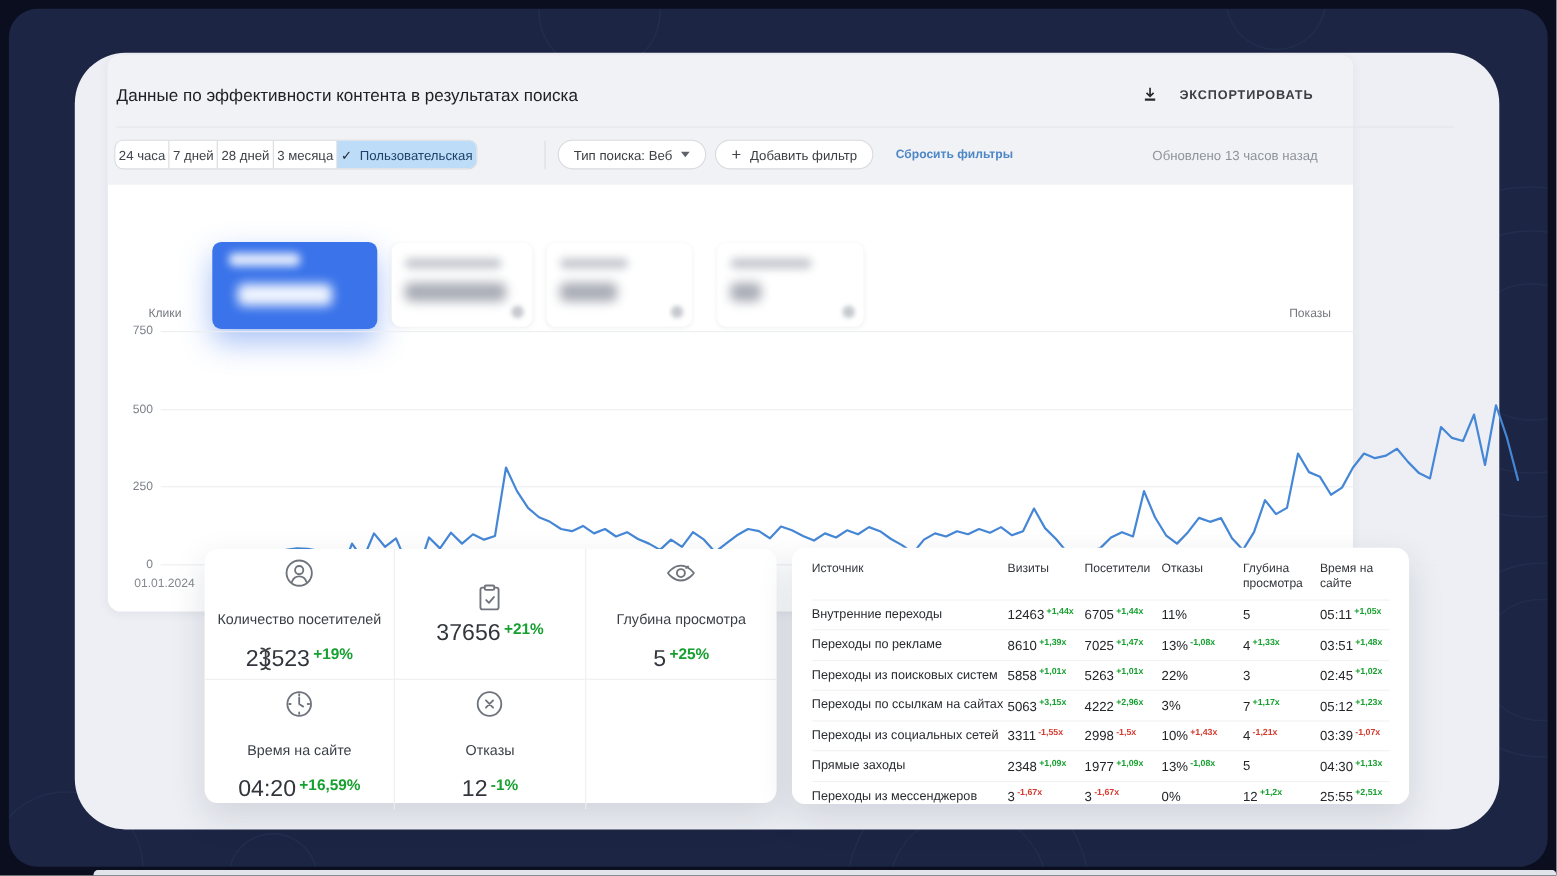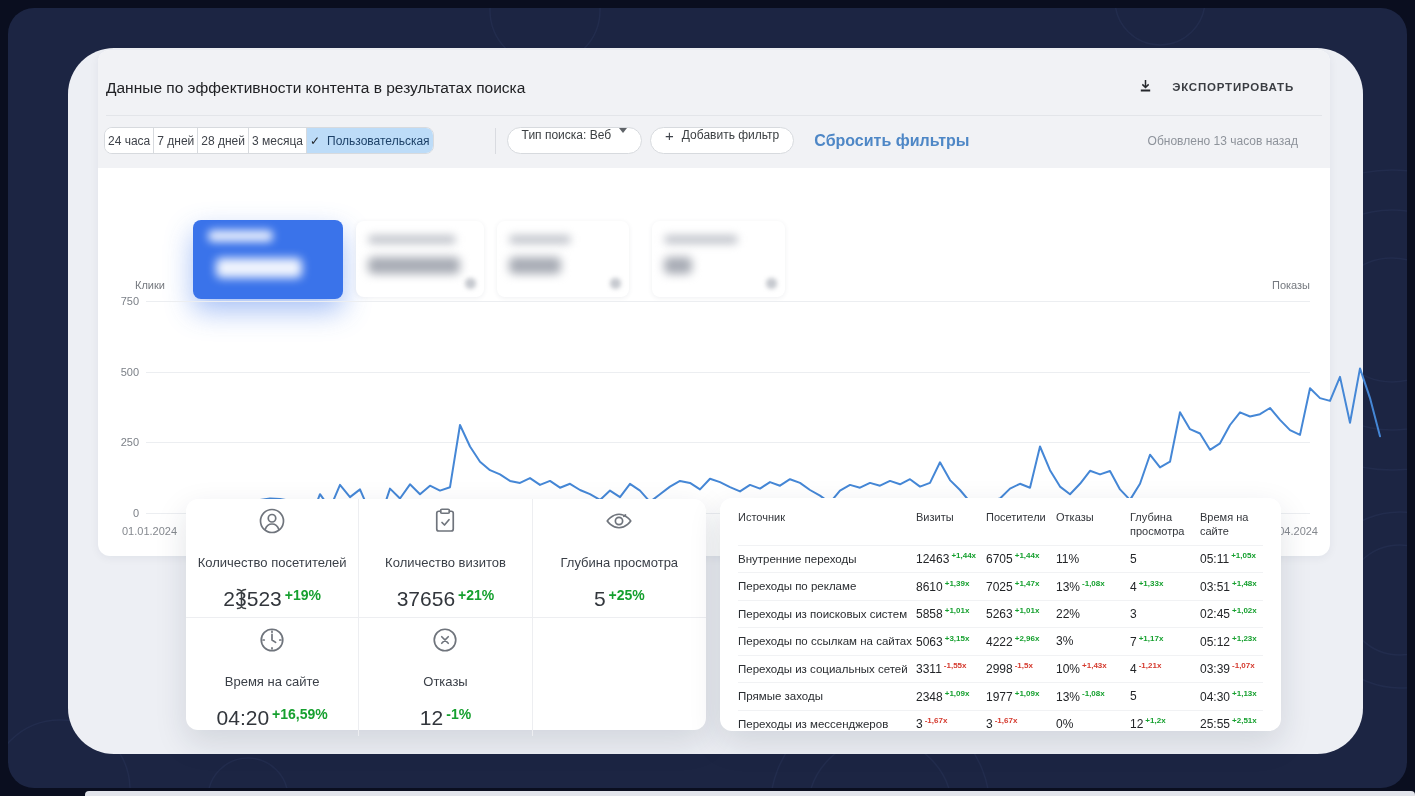--- a/index.html
+++ b/index.html
@@ -5,38 +5,38 @@
   :root{
     --accent_blue:#3A73EA; --line_blue:#4587D6; --green:#16A02F; --red:#D53A2E;
     --selected_chip_bg:#BDDCF8; --selected_chip_text:#1D4168; --link_blue:#4E87C6;
   }
   *{margin:0;padding:0;box-sizing:border-box;}
   html,body{width:1415px;height:796px;overflow:hidden;}
   body{background:#0A0E1F;font-family:"Liberation Sans",sans-serif;position:relative;}
   .window{position:absolute;left:8px;top:8px;width:1399px;height:780px;background:#1C2543;border-radius:26px;overflow:hidden;}
   .doodles{position:absolute;inset:0;pointer-events:none;}
   .page{position:absolute;left:60px;top:40px;width:1295px;height:706px;background:#EDEFF4;border-radius:46px;}
-  .panel{position:absolute;left:90px;top:42px;width:1232px;height:506px;background:#fff;border-radius:12px;box-shadow:0 2px 10px rgba(20,30,60,.06);}
+  .panel{position:absolute;left:90px;top:42px;width:1132px;height:506px;background:#fff;border-radius:12px;box-shadow:0 2px 10px rgba(20,30,60,.06);}
   .panel-top{position:absolute;left:0;top:0;width:100%;height:118px;background:#F1F2F5;border-radius:12px 12px 0 0;}
   .page-title{position:absolute;left:8px;top:29px;font-size:15.5px;font-weight:500;color:#202124;}
   .export-btn{position:absolute;right:36px;top:28px;display:flex;align-items:center;gap:19px;cursor:pointer;background:none;border:none;}
   .export-btn .lbl{font-size:11.5px;letter-spacing:.8px;font-weight:700;color:#3A3D42;font-family:"Liberation Sans",sans-serif;}
   .hdivider{position:absolute;left:8px;top:65px;width:1216px;height:1px;background:#E3E5E9;}
   .filter-row{position:absolute;left:6px;top:77px;height:27px;display:flex;align-items:center;}
   .range-group{display:inline-flex;border:1px solid #D7DADE;border-radius:8px;overflow:hidden;background:#fff;height:27px;}
   .chip{display:flex;align-items:center;gap:7px;padding:0 3px;font-size:12px;color:#3F434A;background:#fff;border:none;border-left:1px solid #D7DADE;cursor:pointer;font-family:"Liberation Sans",sans-serif;}
   .chip:first-child{border-left:none;}
   .chip-selected{background:var(--selected_chip_bg);color:var(--selected_chip_text);font-weight:500;}
   .chip .check{font-size:12px;color:#23272C;}
   .vsep{width:1px;height:26px;background:#D9DBE0;margin:0 11px 0 61px;}
-  .pill{display:flex;align-items:flex-start;gap:8px;height:27px;padding:0 14px;border:1px solid #D7DADE;border-radius:14px;background:#fff;font-size:12px;color:#3C4043;cursor:pointer;font-family:"Liberation Sans",sans-serif;}
+  .pill{display:flex;align-items:center;gap:8px;height:27px;padding:0 14px;border:1px solid #D7DADE;border-radius:14px;background:#fff;font-size:12px;color:#3C4043;cursor:pointer;font-family:"Liberation Sans",sans-serif;}
   .pill + .pill{margin-left:8px;}
   .caret{width:0;height:0;border-left:4px solid transparent;border-right:4px solid transparent;border-top:5px solid #5F6368;}
   .plus{font-size:15px;color:#3F434A;line-height:1;}
-  .reset-link{margin-left:20px;font-size:16px;font-weight:700;color:var(--link_blue);cursor:pointer;background:none;border:none;font-family:"Liberation Sans",sans-serif;}
+  .reset-link{margin-left:20px;font-size:11px;font-weight:700;color:var(--link_blue);cursor:pointer;background:none;border:none;font-family:"Liberation Sans",sans-serif;}
   .updated{position:absolute;right:32px;top:84px;font-size:12px;color:#8E939B;}
   
   .sumcard{position:absolute;border-radius:8px;}
   .sum-blue{left:95px;top:170px;width:150px;height:79px;background:var(--accent_blue);box-shadow:0 12px 28px rgba(58,115,234,.45);}
   .sum-white{background:#fff;box-shadow:0 1px 5px rgba(50,60,90,.08);}
   .sum2{left:258px;top:171px;width:128px;height:76px;}
   .sum3{left:399px;top:171px;width:132px;height:76px;}
   .sum4{left:554px;top:171px;width:133px;height:76px;}
   .blob{position:absolute;border-radius:5px;filter:blur(4px);}
   .blob-w1{left:15px;top:10px;width:65px;height:12px;background:rgba(255,255,255,.85);}
@@ -192,21 +192,20 @@
         <div class="mvalue"><span>23523</span><span class="mchg">+19%</span></div>
       </div>
       <div class="mcell">
         <span class="micon">
           <svg width="30" height="30" viewBox="0 0 24 24" fill="none" stroke="currentColor" stroke-width="1.35" stroke-linecap="round" stroke-linejoin="round">
             <path d="M8.5 4.2H7a1.6 1.6 0 0 0-1.6 1.6v12.6A1.6 1.6 0 0 0 7 20h10a1.6 1.6 0 0 0 1.6-1.6V5.8A1.6 1.6 0 0 0 17 4.2h-1.5"></path>
             <rect x="8.5" y="2.6" width="7" height="3.2" rx="1"></rect>
             <path d="M9.6 13.2l2 2 3.6-4.2"></path>
           </svg>
         </span>
-        <div class="mlabel">Количество визитов</div>
         <div class="mvalue"><span>37656</span><span class="mchg">+21%</span></div>
       </div>
       <div class="mcell">
         <span class="micon">
           <svg width="30" height="30" viewBox="0 0 24 24" fill="none" stroke="currentColor" stroke-width="1.35" stroke-linecap="round" stroke-linejoin="round">
             <path d="M2.6 12S6.2 6.6 12 6.6 21.4 12 21.4 12 17.8 17.4 12 17.4 2.6 12 2.6 12z"></path>
             <circle cx="12" cy="12" r="2.9"></circle>
             <path d="M15.8 8.2l1.4-1"></path>
           </svg>
         </span>

